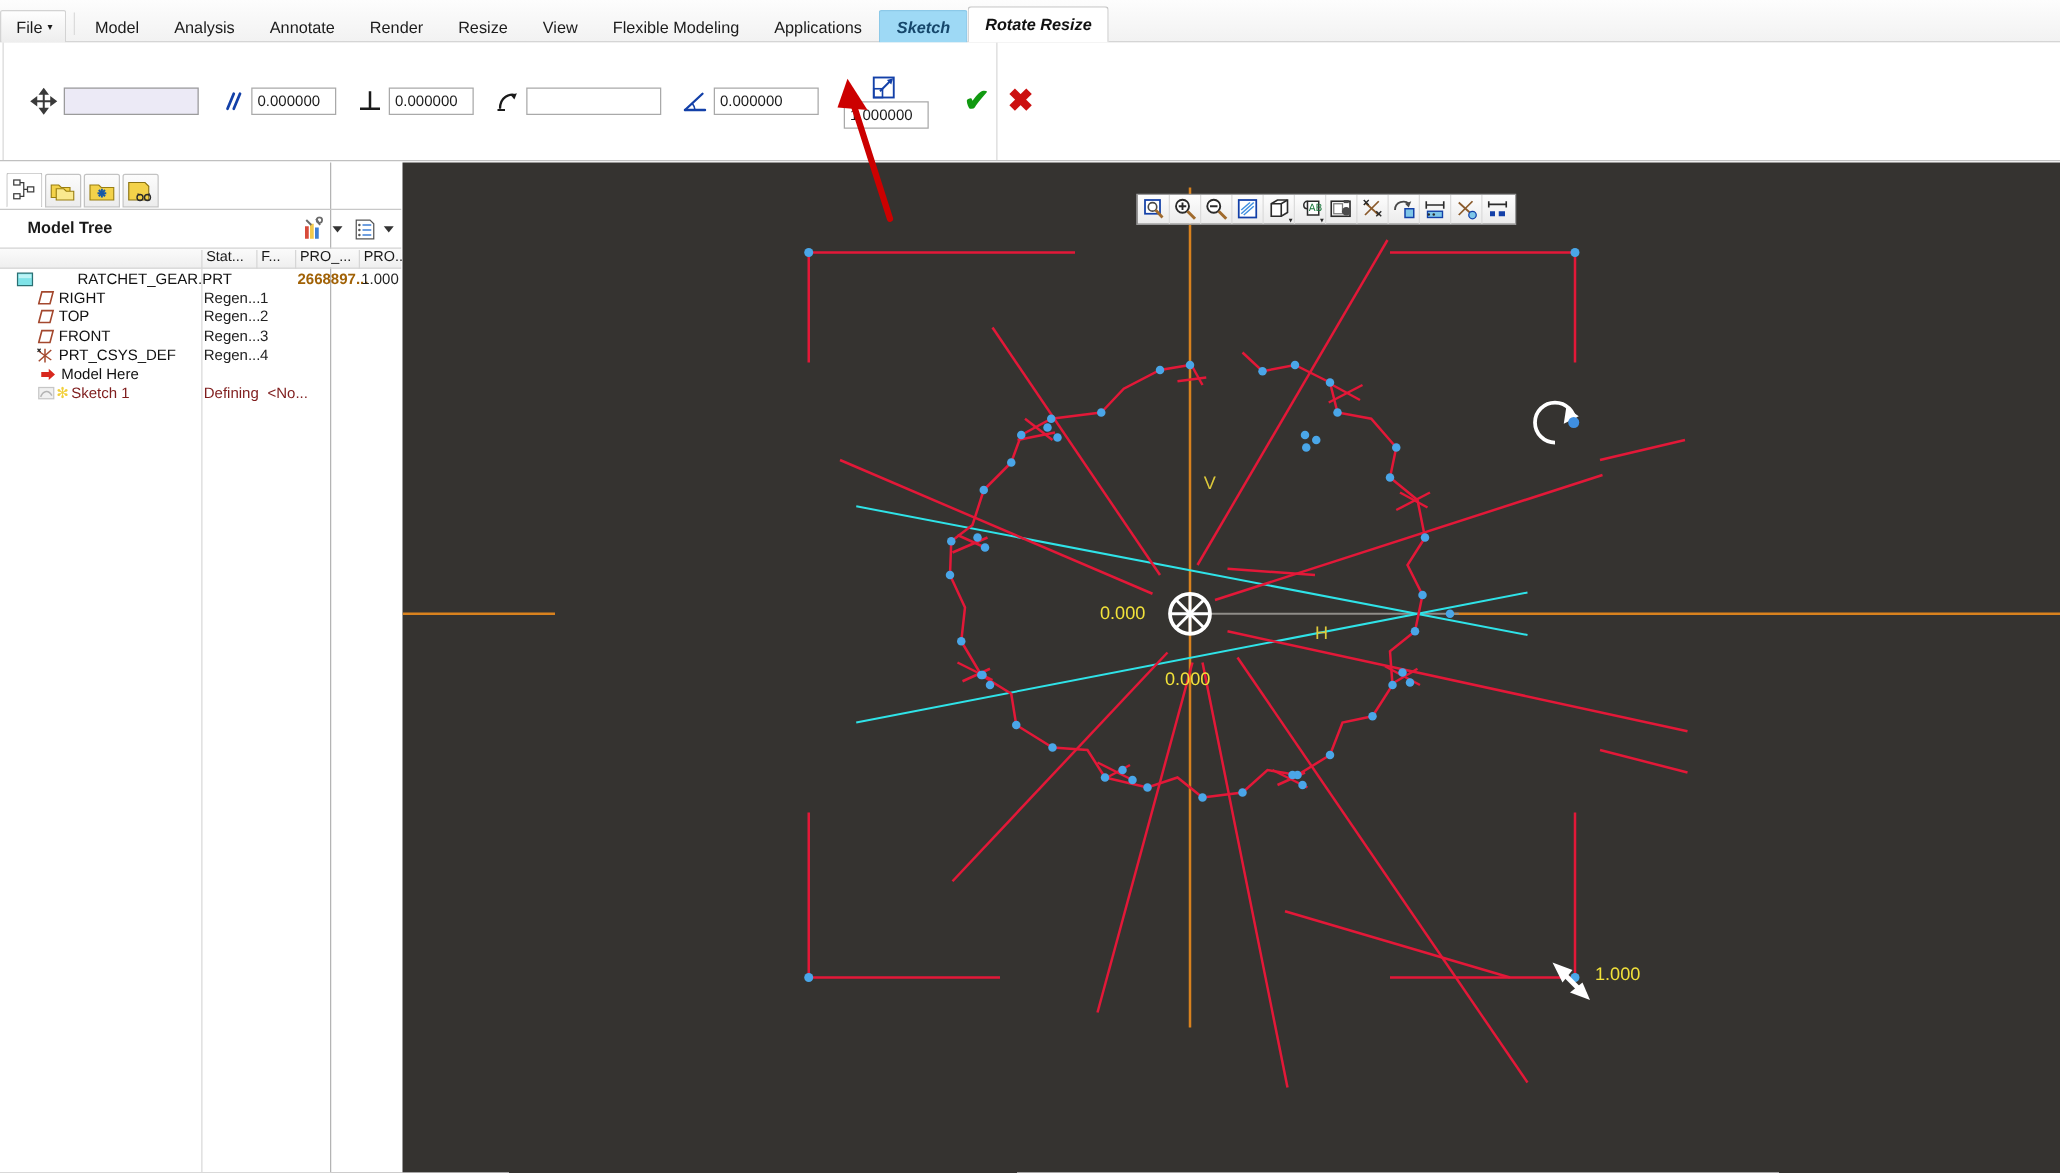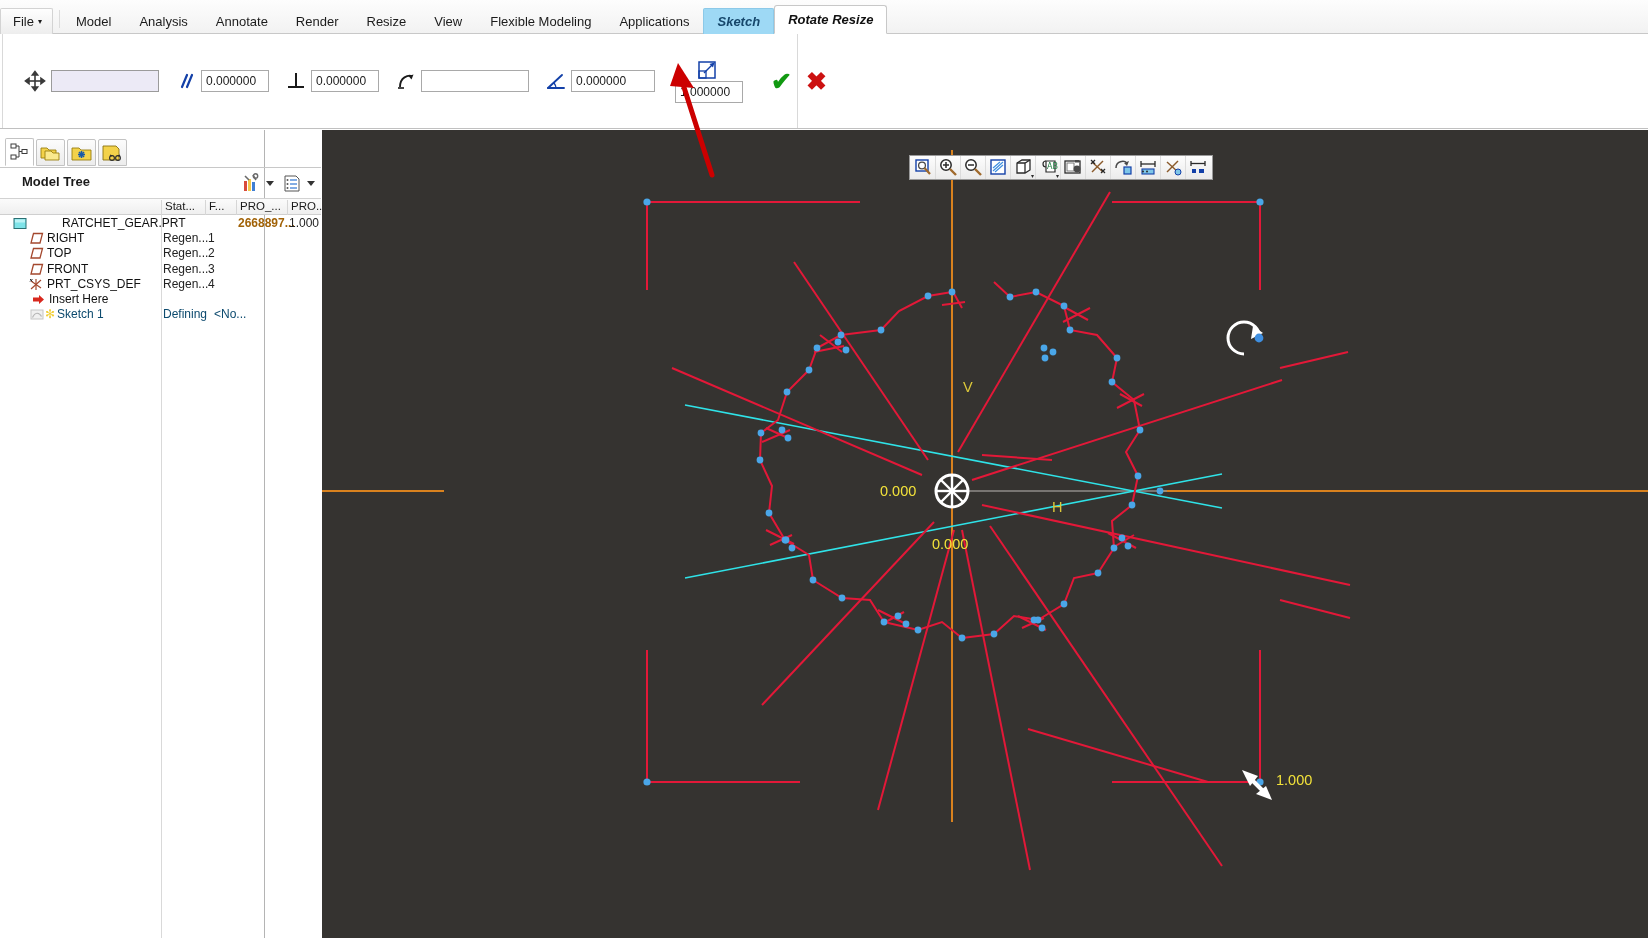--- a/index.html
+++ b/index.html
@@ -93,21 +93,21 @@
   .col-head .cdiv { position: absolute; top: 1px; width: 1px; height: 15px; background: #d6d6d6; }
   .tree-divider { position:absolute; left:161px; top:85px; width:1px; height:753px; background:#d9d9d9; }
 
   .tree { position: absolute; left: 0; top: 86px; width: 321px; }
   .trow { position: relative; height: 15.2px; font-size: 12px; color: #111; white-space: nowrap; }
   .trow .lbl { position: absolute; top: 0px; }
   .trow .c1 { position: absolute; left: 163px; top: 0px; color: #222; }
   .trow .c2 { position: absolute; left: 208px; top: 0px; color: #222; }
   .trow .c3 { position: absolute; left: 238px; top: 0px; color: #a16207; font-weight: bold; }
   .trow .c4 { position: absolute; left: 289px; top: 0px; color: #222; }
-  .trow.dim .lbl, .trow.dim .c1, .trow.dim .c2 { color: #0c4a6e; }
+  .trow.dim .lbl, .trow.dim .c1, .trow.dim .c2 { color: #7f1d1d; }
   .tico { position: absolute; top: 1px; width: 14px; height: 13px; }
 
   
   .gfx {
     position: absolute; left: 322px; top: 130px; width: 1326px; height: 808px;
     background: #353330; overflow: hidden;
   }
   .gtoolbar {
     position: absolute; left: 587px; top: 7px; height: 25px;
     background: linear-gradient(to bottom,#fdfdfd,#ebebeb);
@@ -393,21 +393,21 @@
         <span class="c1">Regen...</span>
         <span class="c2">4</span>
       </div>
 
       <div class="trow">
         <span class="tico" style="left:32px;">
           <svg width="14" height="13" viewBox="0 0 14 13">
             <path d="M1 4.5 h6 v-2.5 l5 4.5 l-5 4.5 v-2.5 h-6 z" fill="#d8281e"></path>
           </svg>
         </span>
-        <span class="lbl" style="left:49px;">Insert Here</span>
+        <span class="lbl" style="left:49px;">Model Here</span>
       </div>
 
       <div class="trow dim">
         <span class="tico" style="left:30px;">
           <svg width="14" height="13" viewBox="0 0 14 13">
             <rect x="1" y="2" width="12" height="9" fill="#f0f0f0" stroke="#c6c6c6" stroke-width="1"></rect>
             <path d="M2.5 9.5 C5 4, 9 4, 11.5 8.5" stroke="#b4b4b4" stroke-width="1.2" fill="none"></path>
           </svg>
         </span>
         <span class="tico" style="left:44px;color:#f2d03a;font-size:12px;line-height:13px;text-align:center;width:12px;">✻</span>

